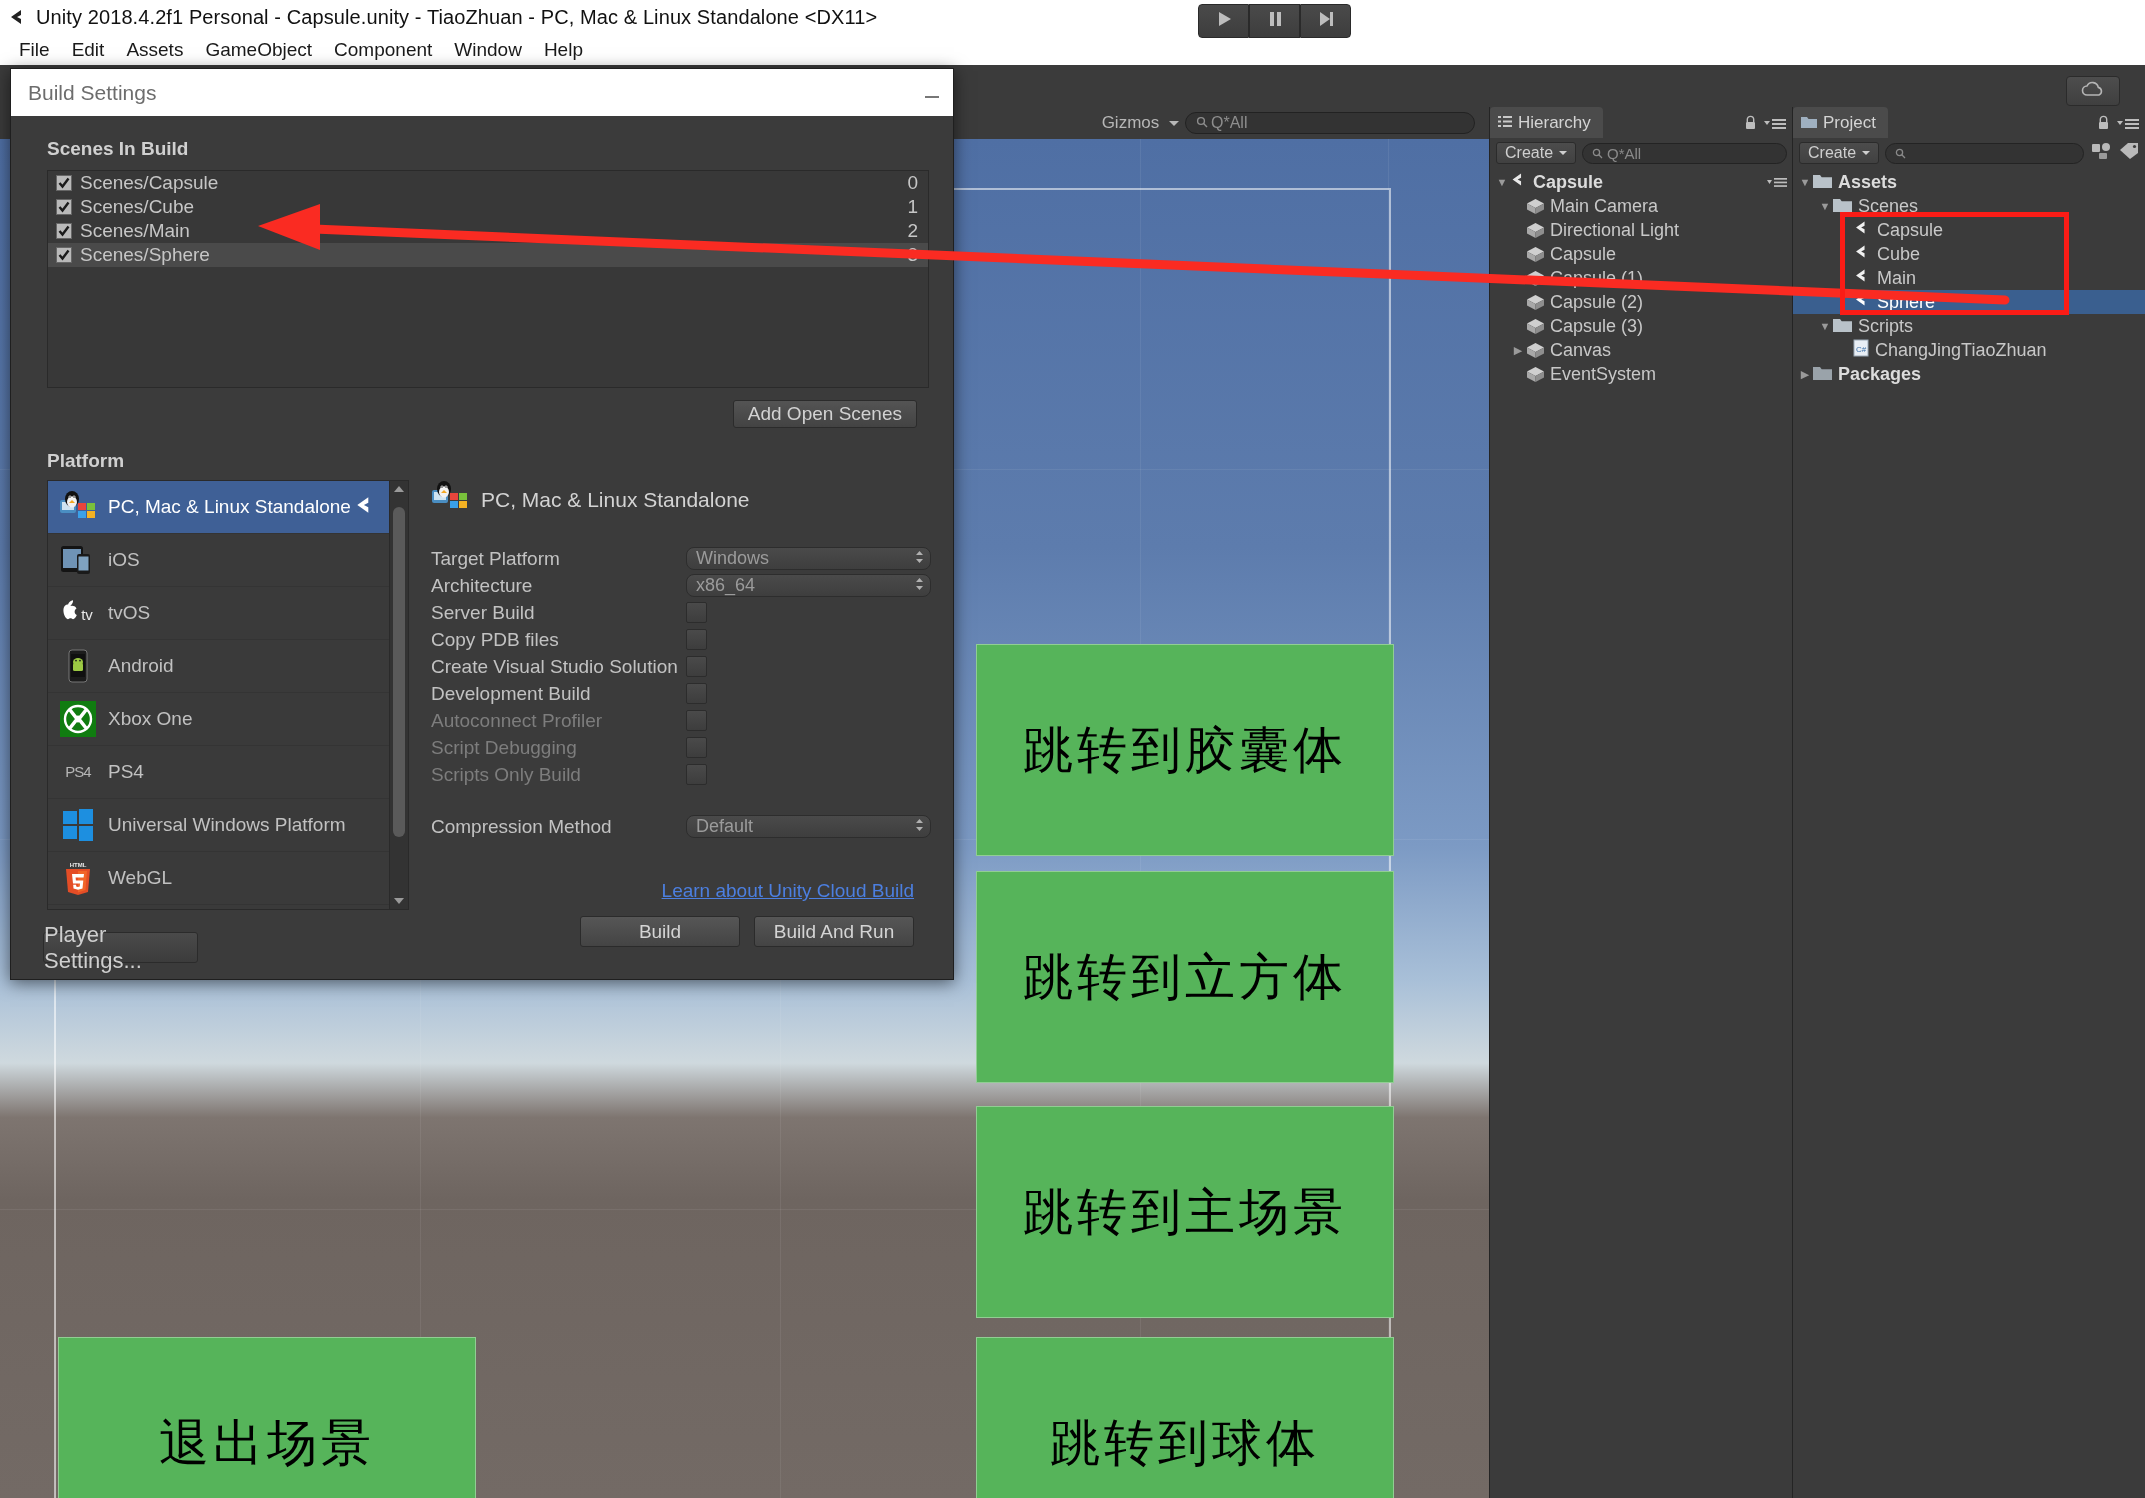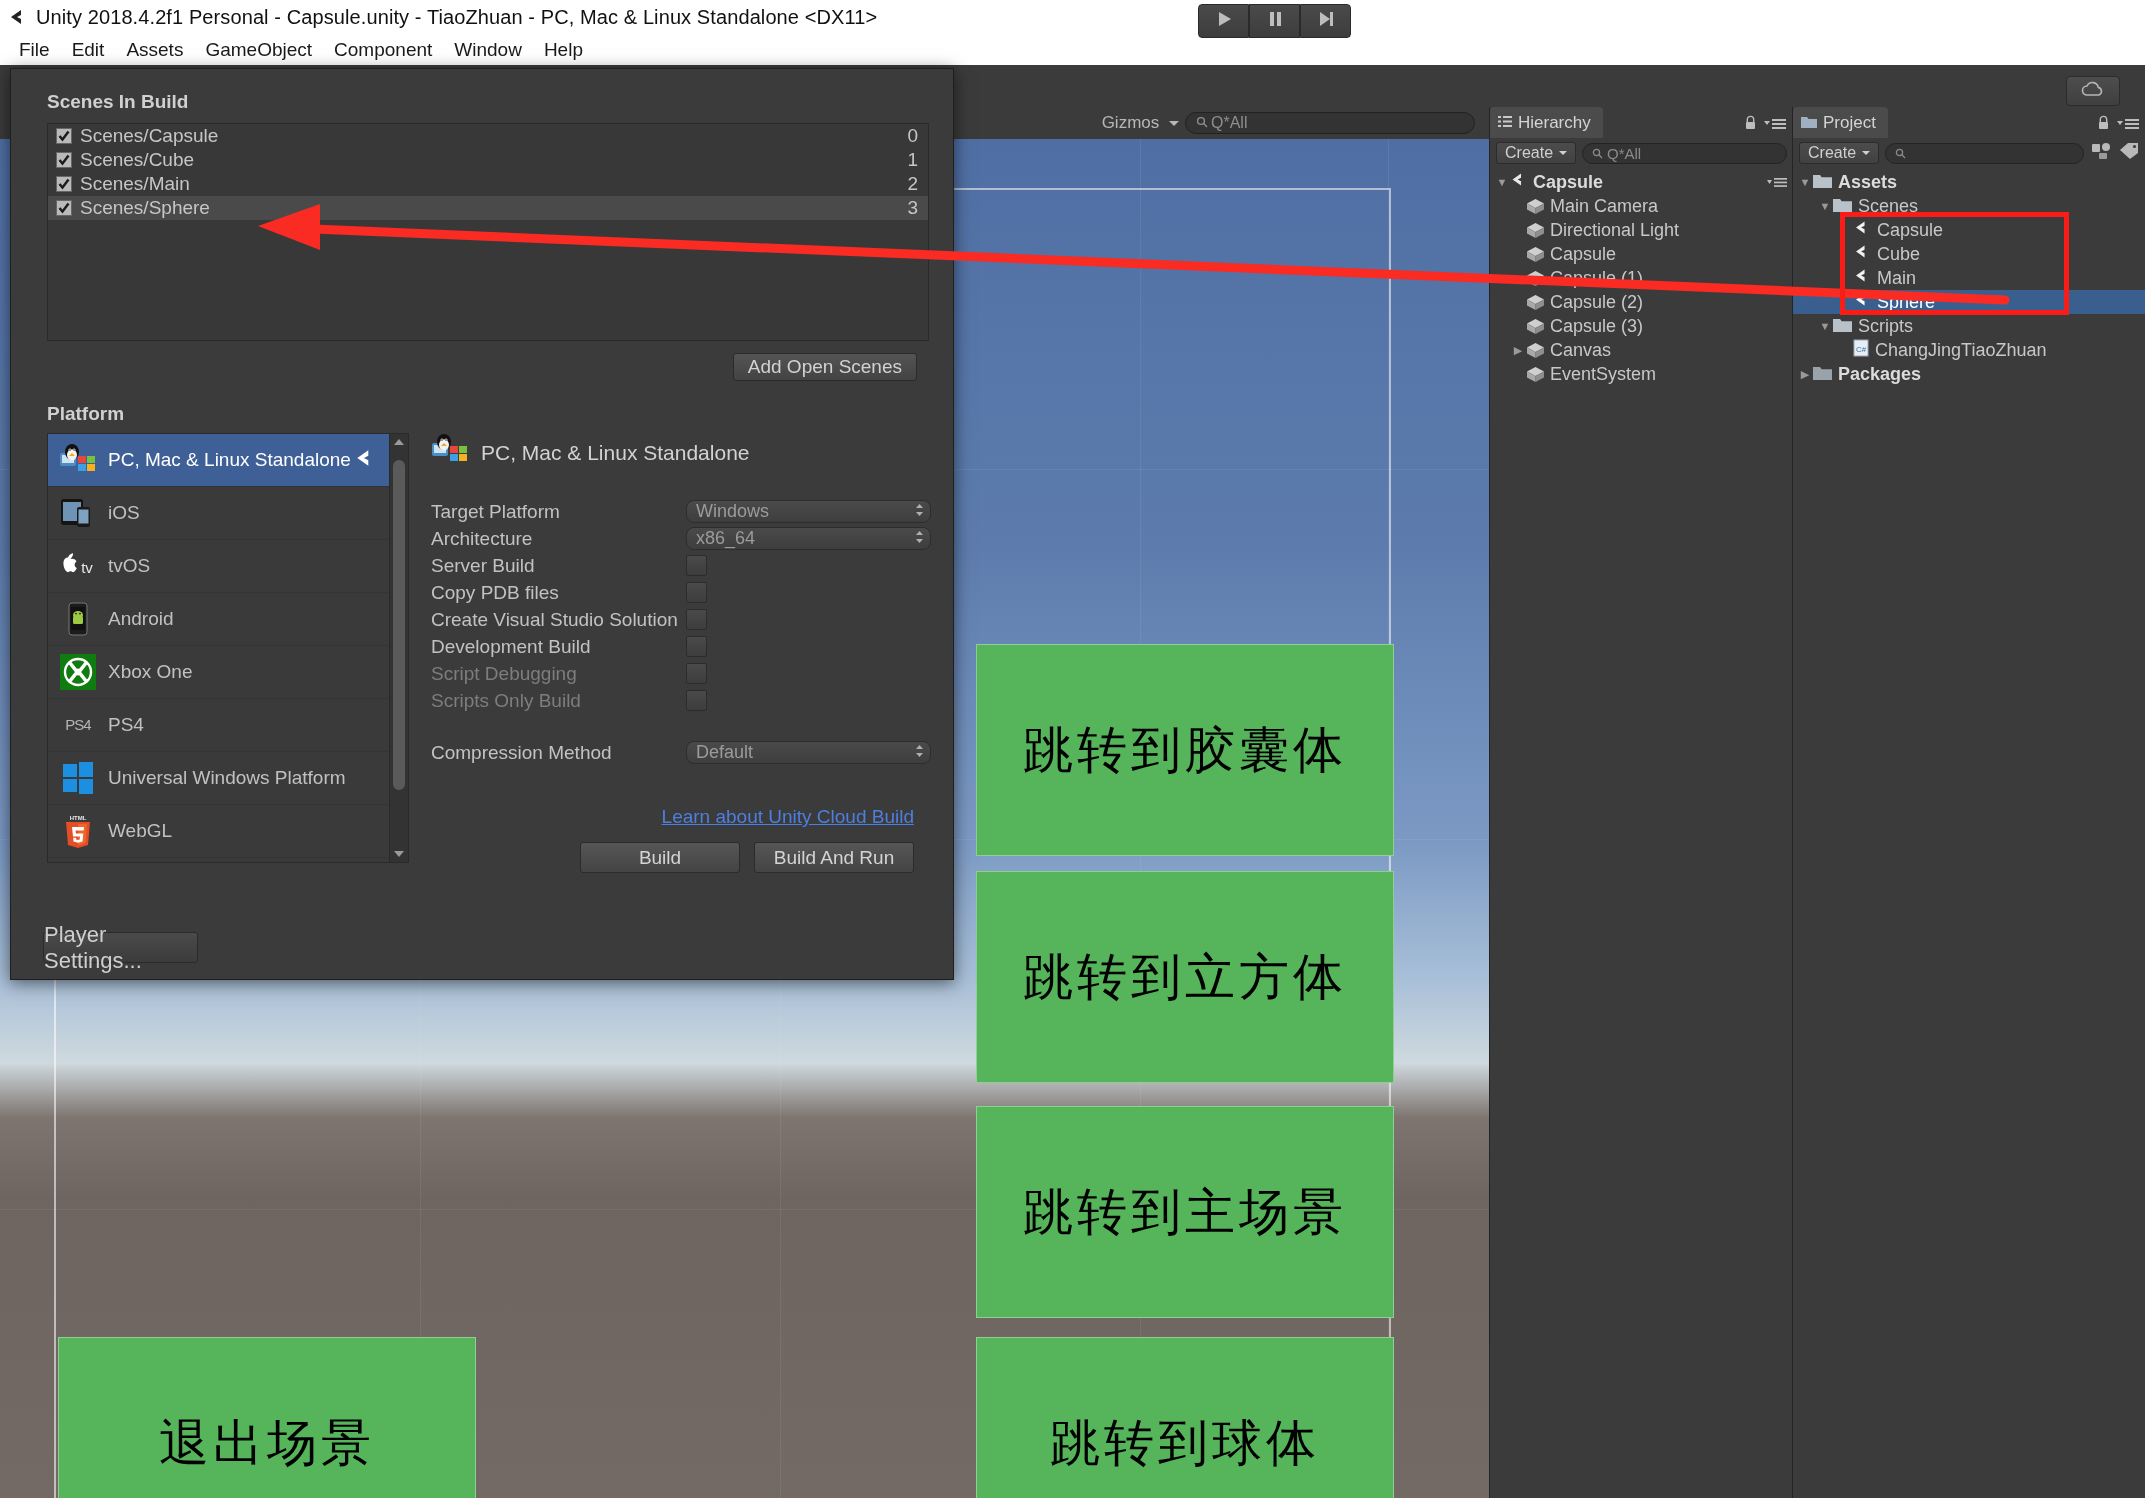--- a/index.html
+++ b/index.html
@@ -521,20 +521,28 @@
         <span class="tw">▶</span>
         <span style="margin-right:6px;"><svg width="19" height="15" viewBox="0 0 19 15">
               <path d="M0 2h7l1.7 2.2H19V15H0z" fill="#9aa3aa"></path>
             </svg></span>
         <span>Packages</span>
       </div>
     </div>
   </div>
 
   <div id="bs">
+    <div class="bs-title">
+      <span>Build Settings</span>
+      <span class="bs-close">
+        <svg width="18" height="18" viewBox="0 0 18 18">
+            <line x1="2" y1="14" x2="16" y2="14" stroke="#777" stroke-width="2"></line>
+          </svg>
+      </span>
+    </div>
 
     <div class="bs-body">
       <div class="sec-h">Scenes In Build</div>
 
       <div class="scenelist">
         <div class="srow">
           <span class="cbx">
             <svg width="12" height="12" viewBox="0 0 12 12">
                 <polyline points="1.5,6 4.5,9.5 10.5,1.5" fill="none" stroke="#1b1b1b" stroke-width="2.4"></polyline>
               </svg>
@@ -746,20 +754,24 @@
           </div>
           <div class="frow">
             <span class="flab">Create Visual Studio Solution</span>
             <span class="ck"></span>
           </div>
           <div class="frow">
             <span class="flab">Development Build</span>
             <span class="ck"></span>
           </div>
           <div class="frow dim">
+            <span class="flab">Autoconnect Profiler</span>
+            <span class="ck"></span>
+          </div>
+          <div class="frow dim">
             <span class="flab">Script Debugging</span>
             <span class="ck"></span>
           </div>
           <div class="frow dim">
             <span class="flab">Scripts Only Build</span>
             <span class="ck"></span>
           </div>
 
           <div class="frow" style="margin-top:25px;">
             <span class="flab">Compression Method</span>

